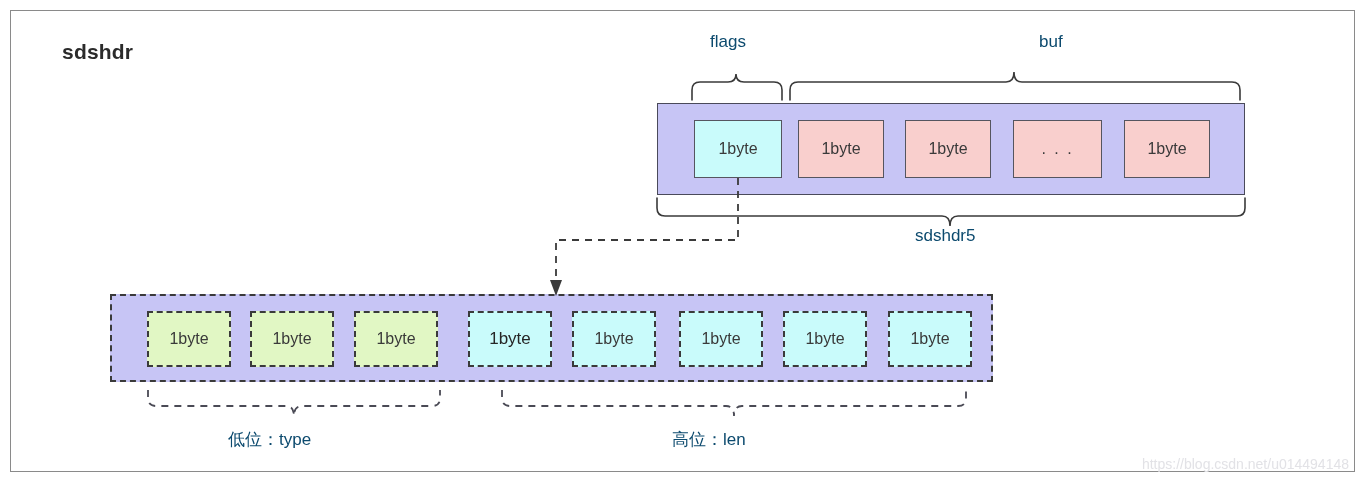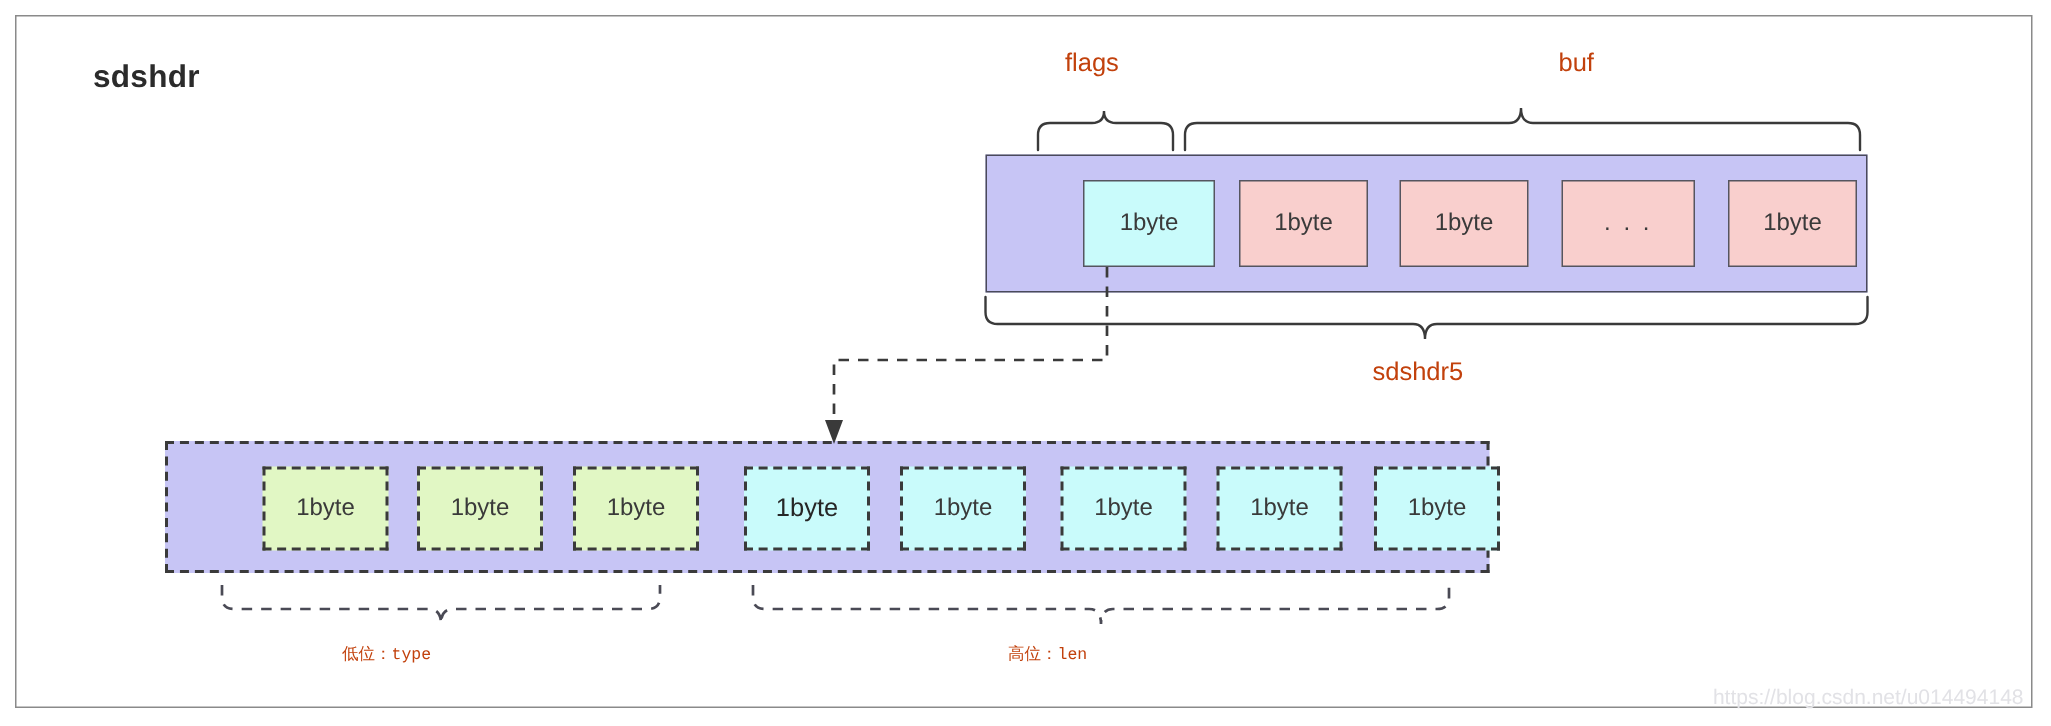--- a/index.html
+++ b/index.html
@@ -50,46 +50,45 @@
   }
   
   .cell {
     position: absolute;
     box-sizing: border-box;
     display: flex;
     align-items: center;
     justify-content: center;
     font-size: 16px;
     color: #3a3a3a;
-    margin-left: 28px;
   }
   .cell.solid { border: 1.4px solid #55555f; }
   .cell.dashed { border: 2px dashed #3a3a3a; }
   .cell.pink { background: #f9cfcd; }
   .cell.cyan { background: #c9fbfb; }
   .cell.green { background: #e1f7c4; }
   .cell.emph { font-size: 17px; color: #262626; }
 
   
   .overlay {
     position: absolute;
     left: 0; top: 0;
     width: 1367px;
     height: 484px;
     pointer-events: none;
   }
   .lbl {
     position: absolute;
     font-size: 17px;
-    color: #c2410c;
+    color: #0c4a6e;
     white-space: nowrap;
   }
   .lbl.cjk {
-    font-family: Liberation Mono, monospace;
-    font-size: 11px;
+    font-family: Liberation Sans, sans-serif;
+    font-size: 17px;
   }
   .watermark {
     position: absolute;
     right: 18px;
     bottom: 12px;
     font-size: 14px;
     color: #e2e2e6;
     white-space: nowrap;
     margin-top: 29px;
   }
@@ -169,20 +168,20 @@
     <g fill="none" stroke="#4a4a55" stroke-width="1.8" stroke-dasharray="7 6" stroke-linecap="butt">
       <path d="M148,390 L148,398 Q148,406 156,406 L286,406 Q294,406 294,416
                Q294,406 302,406 L432,406 Q440,406 440,398 L440,390"></path>
       <path d="M502,390 L502,398 Q502,406 510,406 L726,406 Q734,406 734,416
                Q734,406 742,406 L958,406 Q966,406 966,398 L966,390"></path>
     </g>
   </svg>
 
   <div class="lbl" style="left:710px; top:32px;">flags</div>
   <div class="lbl" style="left:1039px; top:32px;">buf</div>
-  <div class="lbl" style="left:915px; top:238px;">sdshdr5</div>
+  <div class="lbl" style="left:915px; top:226px;">sdshdr5</div>
 
   <div class="lbl cjk" style="left:228px; top:428px;">低位：type</div>
   <div class="lbl cjk" style="left:672px; top:428px;text-align:right;">高位：len</div>
 
   <div class="watermark">https://blog.csdn.net/u014494148</div>
 
 </div>
 
 </body></html>

